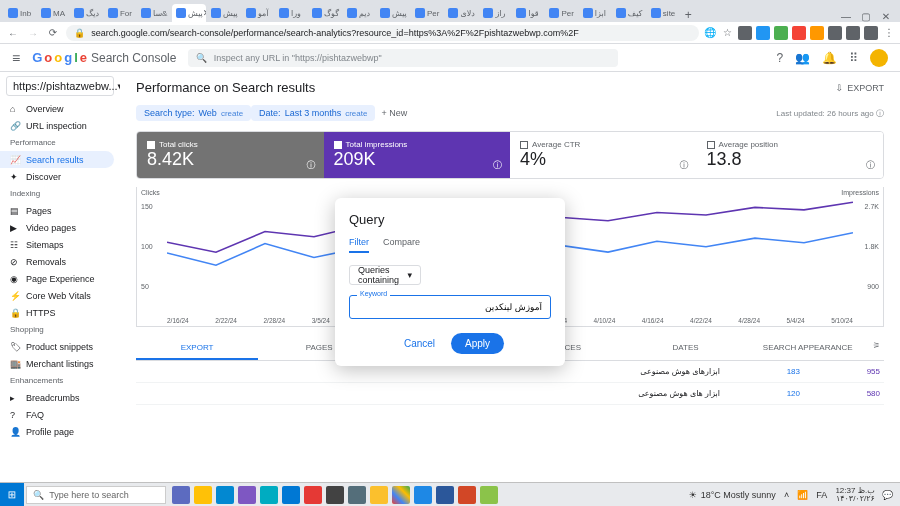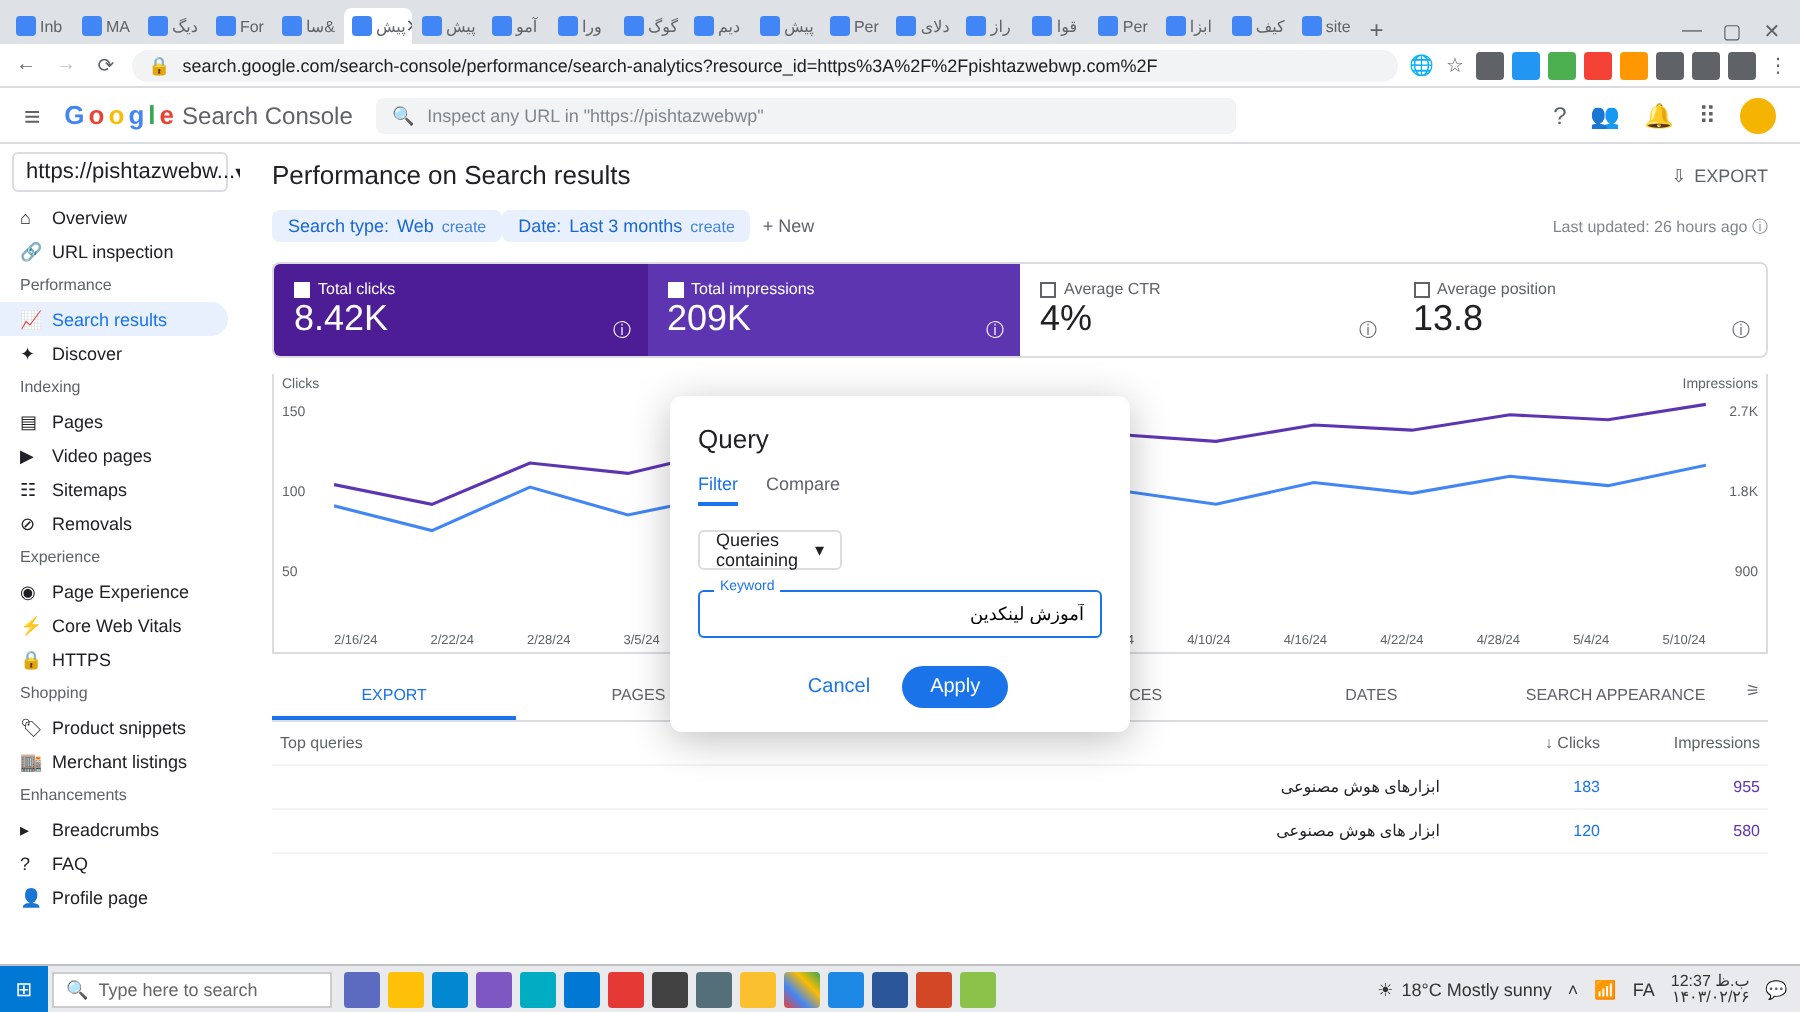--- a/index.html
+++ b/index.html
@@ -48,21 +48,21 @@
 .export-btn { font-size:9px; color:#5f6368; display:flex; align-items:center; gap:4px; }
 
 .filters-row { margin-top:10px; display:flex; align-items:center; gap:0; font-size:9px; }
 .chip { background:#e8f0fe; color:#1967d2; padding:3px 8px; border-radius:4px; display:flex; align-items:center; gap:4px; }
 .chip .sub { font-size:8px; opacity:.8; }
 .new-chip { color:#5f6368; padding:3px 6px; }
 .updated { margin-left:auto; color:#80868b; font-size:8px; }
 
 .metric-cards { margin-top:10px; display:flex; border-radius:4px; overflow:hidden; border:1px solid #dadce0; }
 .card { flex:1; padding:8px 10px; position:relative; }
-.card.clicks { background:#4c1d95; color:#fff; }
+.card.clicks { background:#737373; color:#fff; }
 .card.impr { background:#5e35b1; color:#fff; }
 .card.plain { background:#fff; color:#5f6368; }
 .card-label { font-size:8px; display:flex; align-items:center; gap:4px; }
 .card-value { font-size:18px; font-weight:400; margin-top:0; }
 .card-check { width:8px; height:8px; border:1px solid currentColor; display:inline-block; }
 
 .chart-box { margin-top:8px; height:140px; position:relative; border:1px solid #dadce0; border-top:none; }
 .y-label-l { position:absolute; left:4px; top:2px; font-size:7px; color:#5f6368; }
 .y-label-r { position:absolute; right:4px; top:2px; font-size:7px; color:#5f6368; }
 .tick-l { position:absolute; left:4px; font-size:7px; color:#5f6368; }
@@ -283,21 +283,20 @@
         <span>Video pages</span>
       </div>
     <div class="sb-item">
         <span class="sb-icon">☷</span>
         <span>Sitemaps</span>
       </div>
     <div class="sb-item">
         <span class="sb-icon">⊘</span>
         <span>Removals</span>
       </div>
-    <div class="sb-section"><span>Experience</span></div>
     <div class="sb-item">
         <span class="sb-icon">◉</span>
         <span>Page Experience</span>
       </div>
     <div class="sb-item">
         <span class="sb-icon">⚡</span>
         <span>Core Web Vitals</span>
       </div>
     <div class="sb-item">
         <span class="sb-icon">🔒</span>
@@ -421,25 +420,20 @@
     <div class="tabs-row">
       <div class="dtab active">EXPORT</div>
       <div class="dtab">PAGES</div>
       <div class="dtab">COUNTRIES</div>
       <div class="dtab">DEVICES</div>
       <div class="dtab">DATES</div>
       <div class="dtab">SEARCH APPEARANCE</div>
       <div class="filter-icon">⚞</div>
     </div>
 
-    <div class="table-head-row">
-      <div class="col-q">Top queries</div>
-      <div class="col-c">↓ Clicks</div>
-      <div class="col-i">Impressions</div>
-    </div>
     <div id="table-body">
         <div class="table-row">
           <div class="col-q">ابزارهای هوش مصنوعی</div>
           <div class="col-c">183</div>
           <div class="col-i">955</div>
         </div>
         <div class="table-row">
           <div class="col-q">ابزار های هوش مصنوعی</div>
           <div class="col-c">120</div>
           <div class="col-i">580</div>

